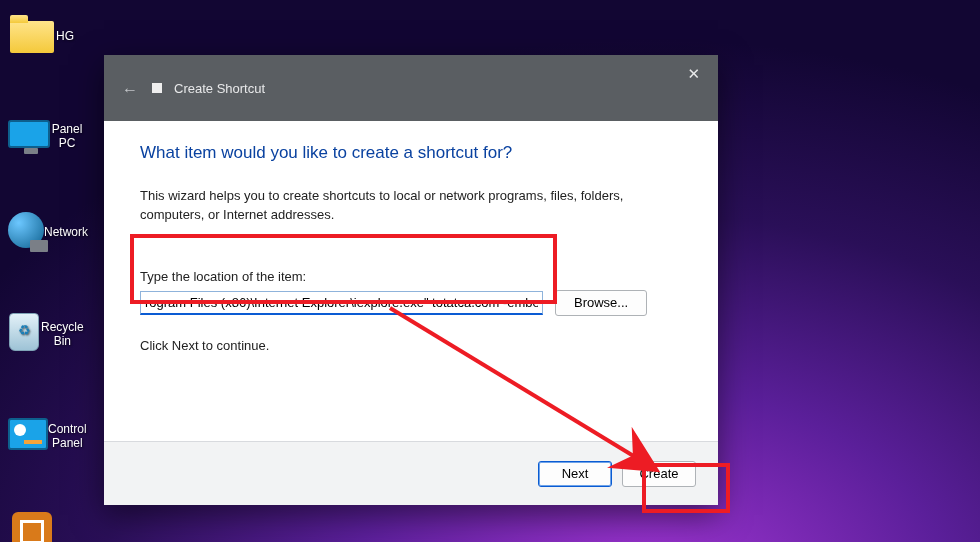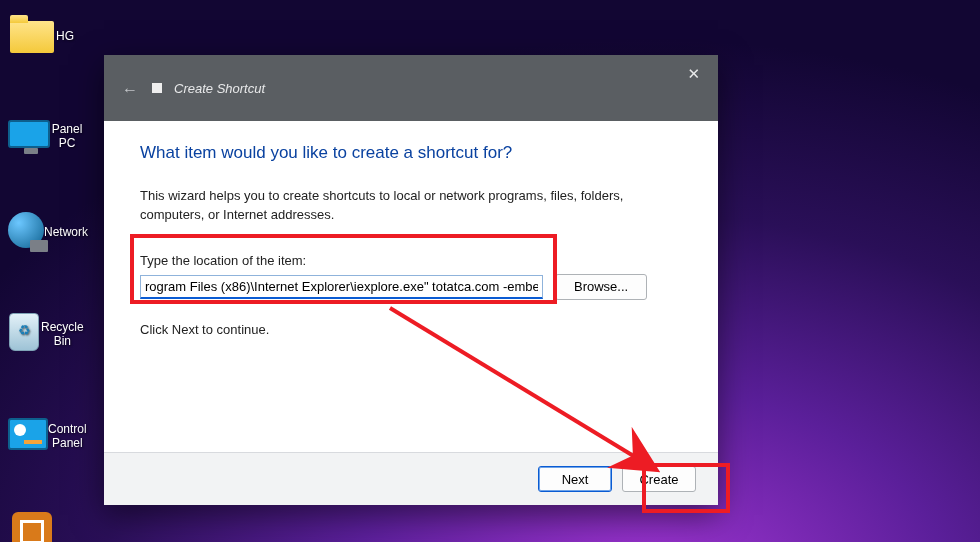--- a/index.html
+++ b/index.html
@@ -45,40 +45,40 @@
     position:absolute; left:104px; top:55px; width:614px; height:450px;
     background:#fff; box-shadow: 0 10px 30px rgba(0,0,0,.5);
     display:flex; flex-direction:column;
   }
   .titlebar {
     height:66px; background:#5a5e62; color:#e8e9ea;
     display:flex; align-items:center; padding:0 18px; position:relative;
   }
   .titlebar .back { font-size:16px; margin-right:14px; color:#c2c5c8; cursor:default; }
   .titlebar .ticon { width:10px; height:10px; background:#eee; margin-right:12px;}
-  .titlebar .ttext { font-size:13px;font-style:italic; }
+  .titlebar .ttext { font-size:13px; }
   .close-x { position:absolute; right:18px; top:10px; font-size:15px; color:#e8e9ea; cursor:pointer; font-family: Arial; }
   .wiz-body { flex:1; padding:22px 24px 0 36px; color:#222; position:relative;}
   .wiz-heading { color:#0a42a0; font-size:17px; font-weight:400; margin-bottom:24px;}
-  .wiz-para { font-size:13px; line-height:1.45; color:#222; margin-bottom:28px; max-width:520px;}
+  .wiz-para { font-size:13px; line-height:1.45; color:#222; margin-bottom:44px; max-width:520px;}
   .field-group { margin-bottom:22px; }
   .field-label { font-size:13px; margin-bottom:6px; display:block;}
   .input-row { display:flex; gap:12px; align-items:center;}
   .text-input {
     width:403px; height:24px; border:1px solid #8fb3db; background:#fff;
     font-size:13px; padding:0 4px; outline:none;
     border-bottom:2px solid #0a5bd3;
   }
   .browse-btn {
     height:26px; padding:0 18px; font-size:13px; border:1px solid #aeb2b6;
     background:#fdfdfd; border-radius:3px; cursor:pointer;
   }
   .continue-text { font-size:13px; }
   .button-bar {
-    height:53px; border-top:1px solid #d8dade; background:#f2f3f4;
+    height:64px; border-top:1px solid #d8dade; background:#f2f3f4;
     display:flex; align-items:center; justify-content:flex-end; padding:0 22px; gap:10px;
   }
   .btn {
     height:26px; min-width:74px; font-size:13px; border:1px solid #aeb2b6;
     background:#fdfdfd; border-radius:3px; cursor:pointer;
   }
   .btn.primary { border:1px solid #0a5bd3; box-shadow: inset 0 0 0 1px #6fa3e8; }
 
   
   .anno-box { position:absolute; border:4px solid #ed1c24; pointer-events:none; }

